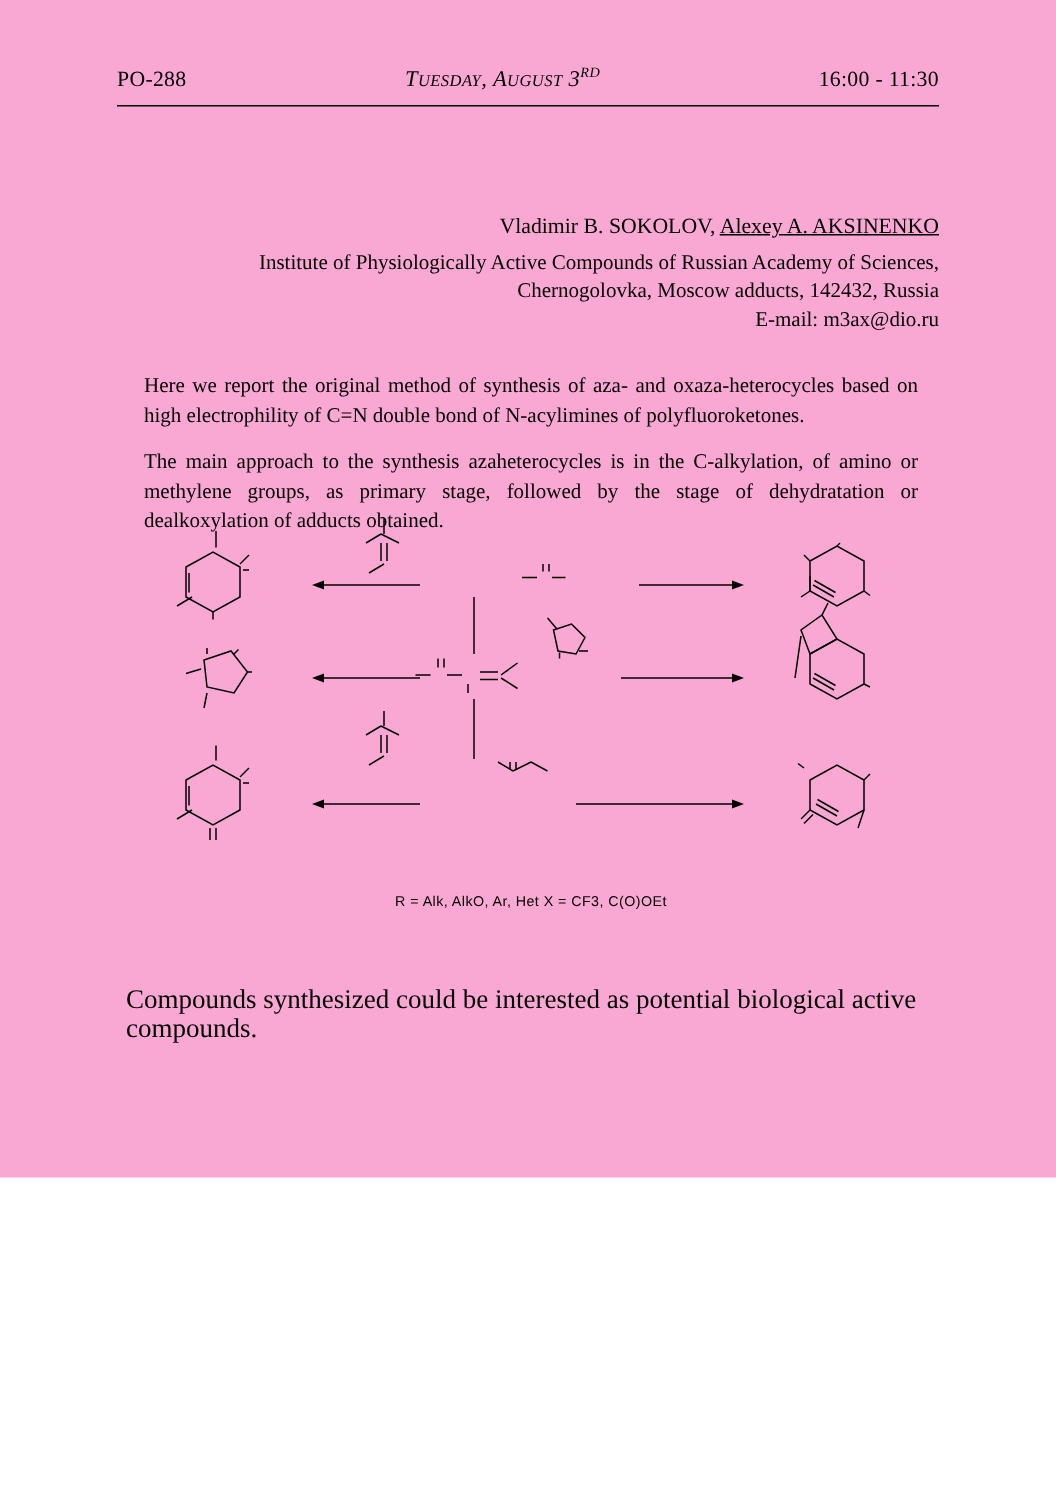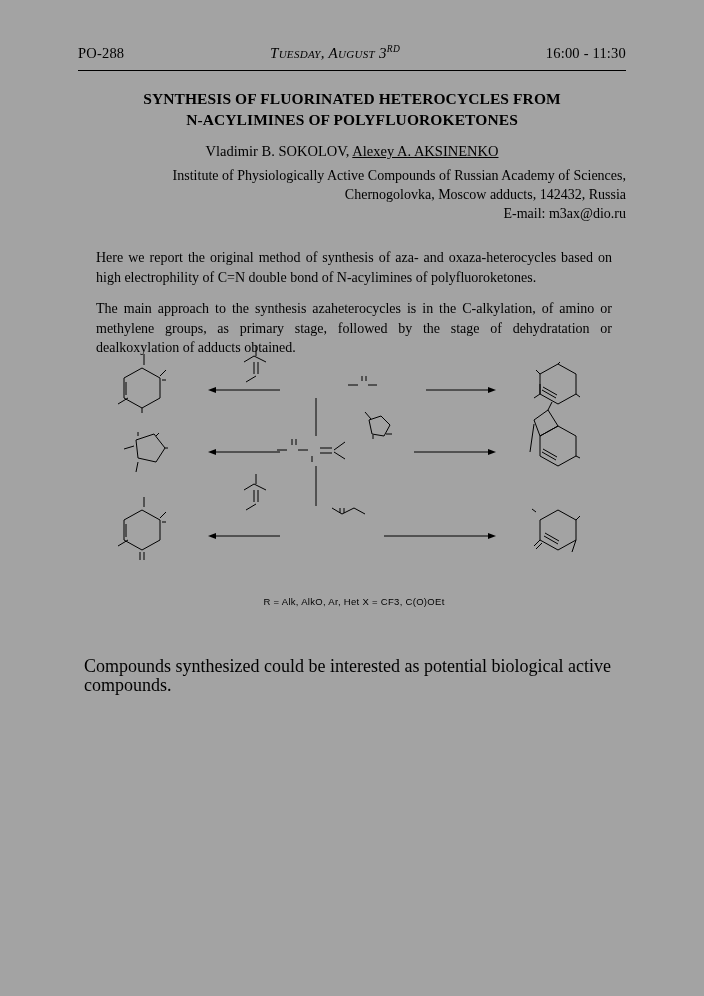--- a/index.html
+++ b/index.html
@@ -12,22 +12,22 @@
     height: 996px;
     position: relative;
     font-family: "Liberation Serif", serif;
     color: #000000;
     overflow: hidden;
   }
   .page {
     position: absolute;
     left: 0; top: 0;
     width: 704px;
-    height: 996px;
-    background: #a3a3a3;
+    height: 785px;
+    background: #f9a8d4;
   }
 
   
   .runhead {
     position: absolute;
     left: 78px;
     top: 44px;
     width: 548px;
     display: flex;
     justify-content: space-between;
@@ -64,21 +64,21 @@
     line-height: 21px;
     letter-spacing: 0.1px;
   }
 
   
   .authors {
     position: absolute;
     left: 78px;
     top: 143px;
     width: 548px;
-    text-align: center;
+    text-align: right;
     font-size: 14.5px;
   }
   .authors .underlined { text-decoration: underline; }
 
   
   .affiliation {
     position: absolute;
     left: 78px;
     top: 166px;
     width: 548px;
@@ -135,24 +135,20 @@
 
 <div class="page">
 
   <div class="runhead">
     <span class="code">PO-288</span>
     <span class="date"><span>Tuesday, August 3</span><sup>RD</sup></span>
     <span class="time">16:00 - 11:30</span>
   </div>
   <div class="rule"></div>
 
-  <div class="title">
-    <div>SYNTHESIS OF FLUORINATED HETEROCYCLES FROM</div>
-    <div>N-ACYLIMINES OF POLYFLUOROKETONES</div>
-  </div>
 
   <div class="authors">
     <span>Vladimir B. SOKOLOV</span><span>, </span><span class="underlined">Alexey A. AKSINENKO</span>
   </div>
 
   <div class="affiliation">
     <div>Institute of Physiologically Active Compounds of Russian Academy of Sciences,</div>
     <div>Chernogolovka, Moscow adducts, 142432, Russia</div>
     <div>E-mail: m3ax@dio.ru</div>
   </div>

